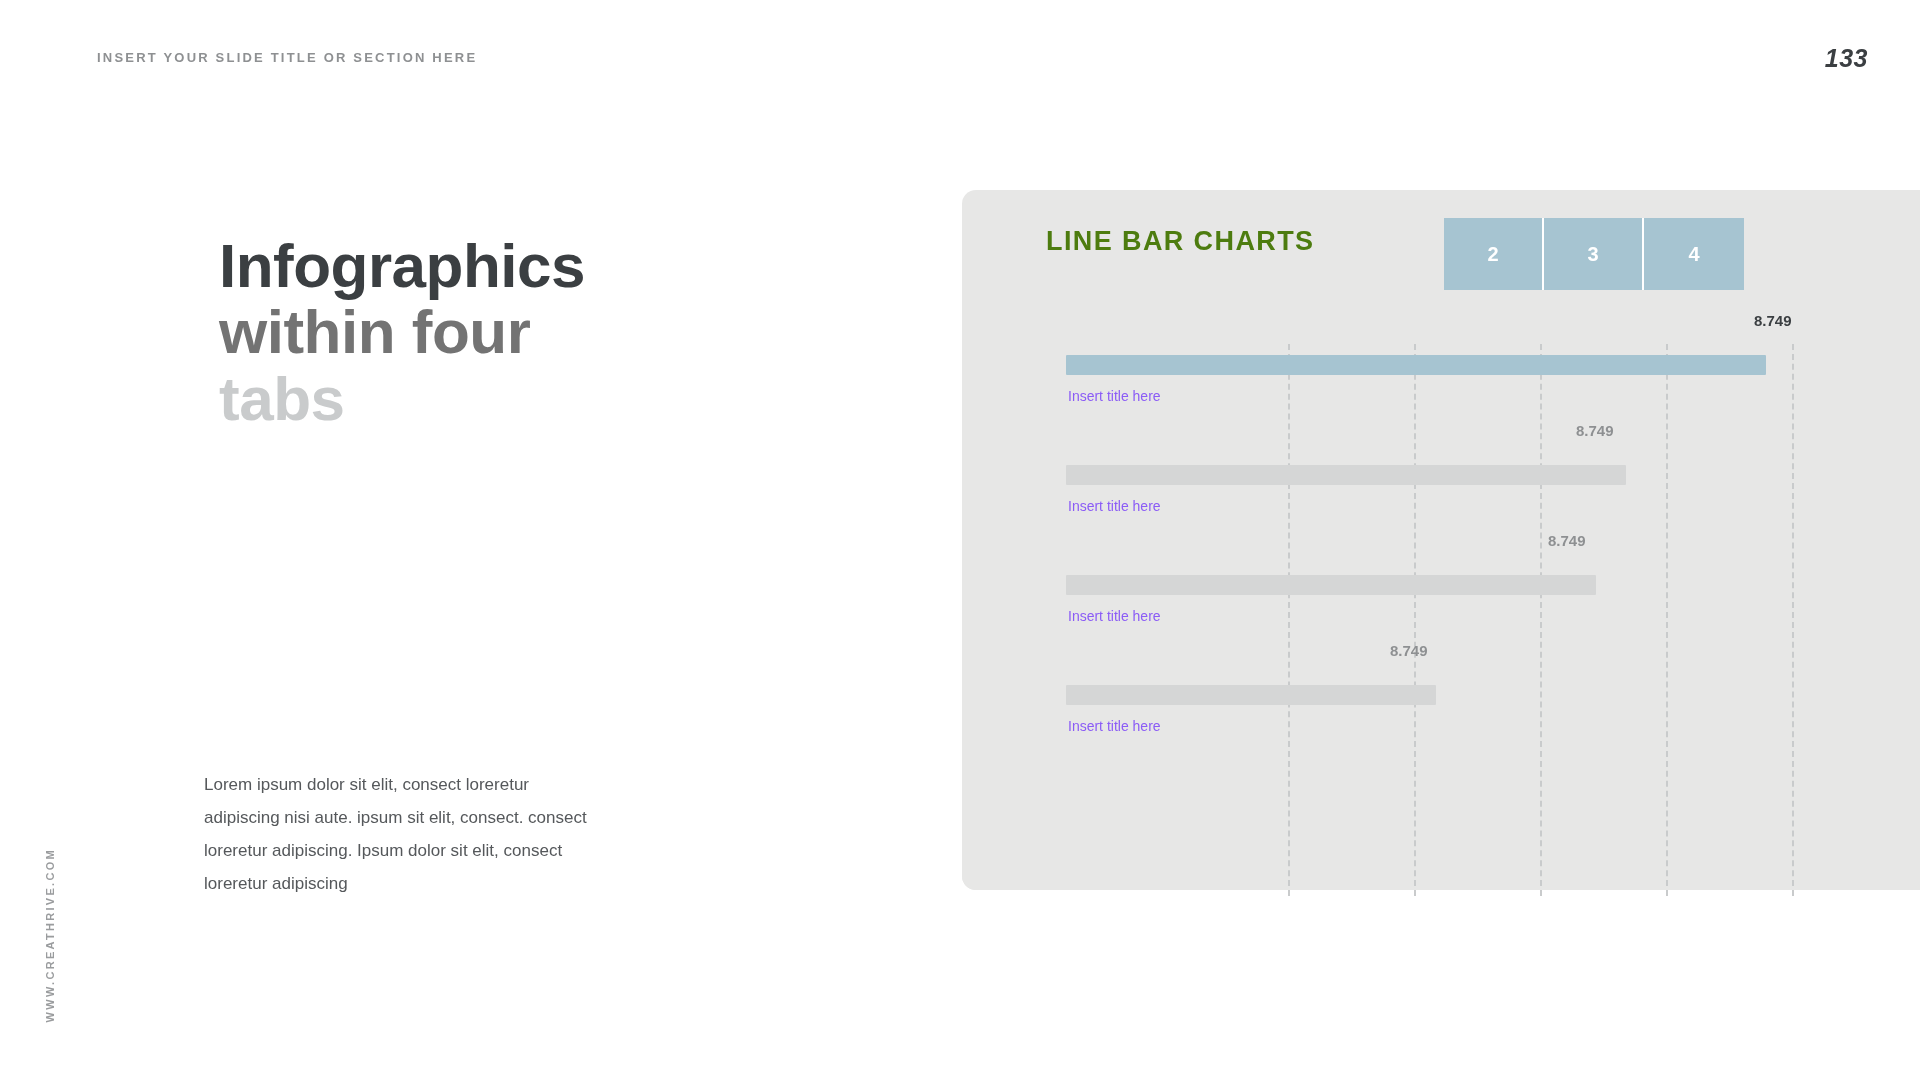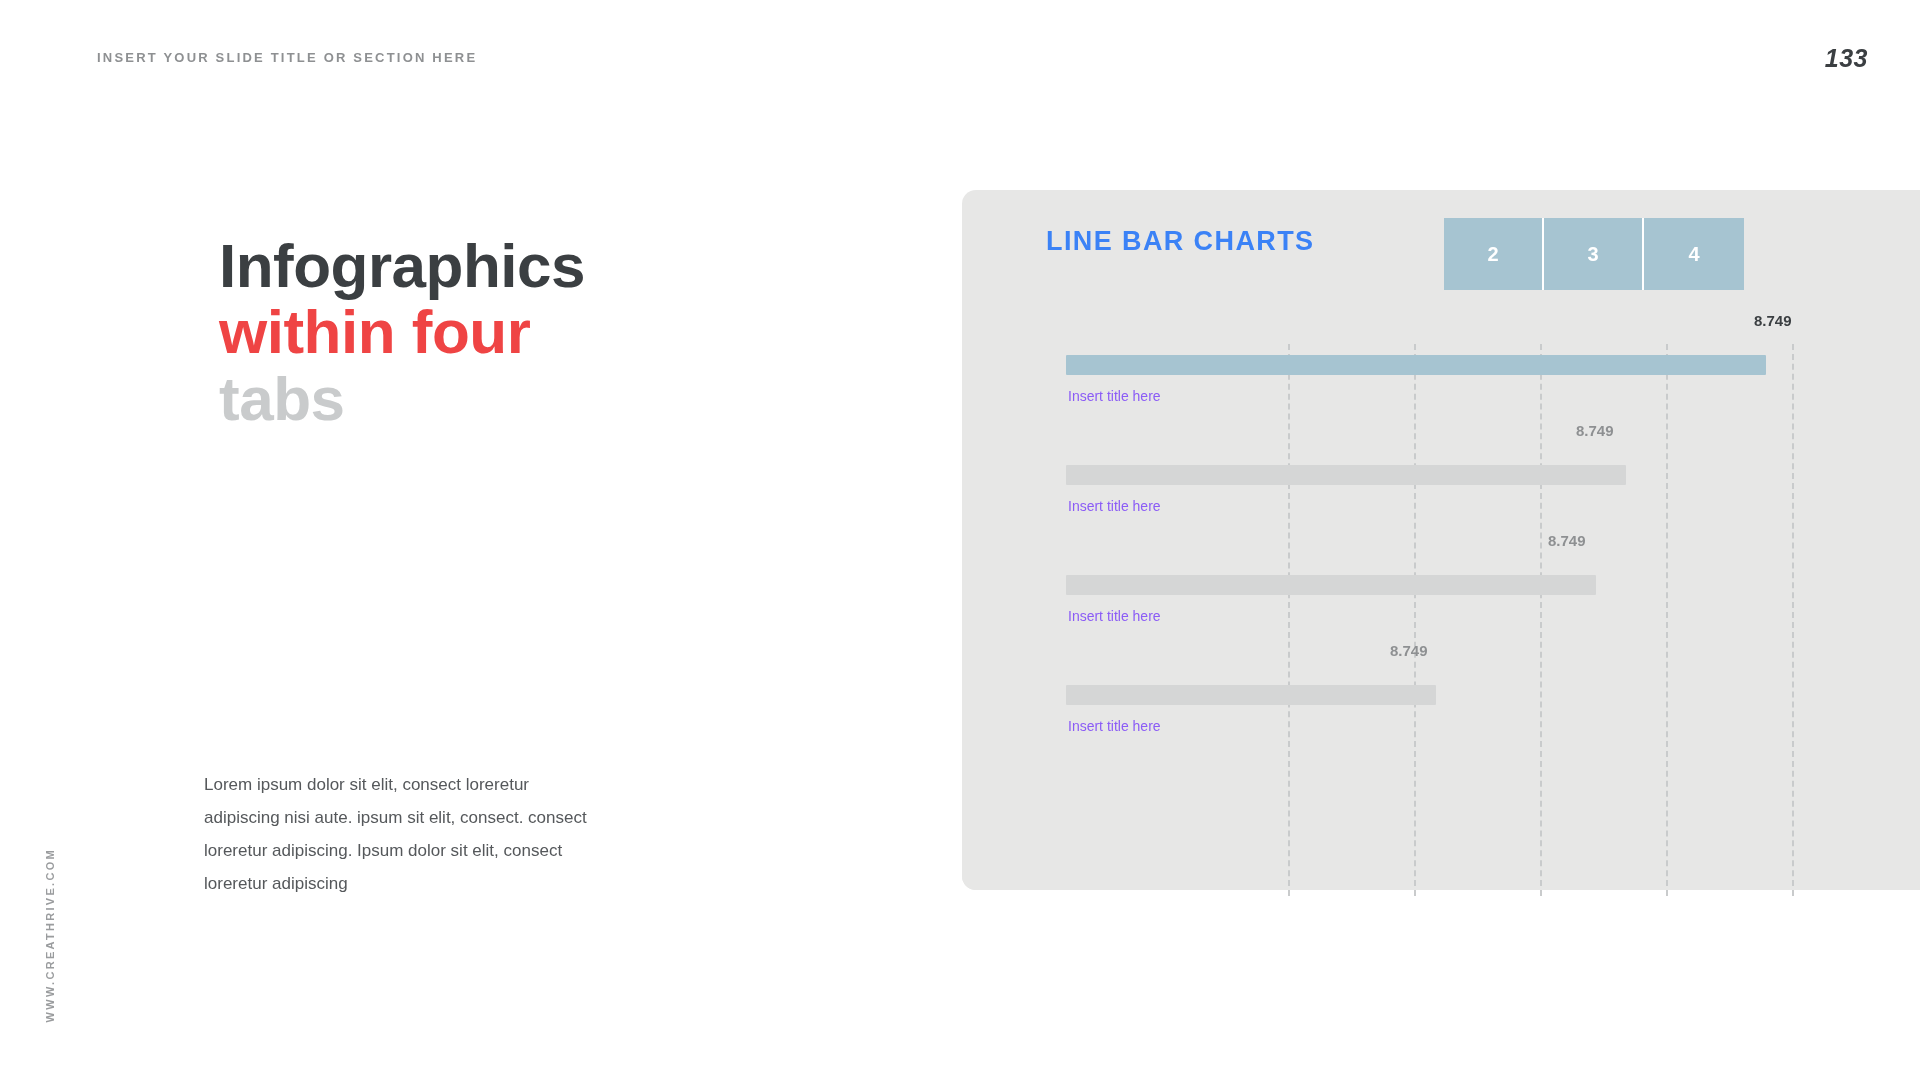--- a/index.html
+++ b/index.html
@@ -60,21 +60,21 @@
     width: 640px;
   }
   .headline {
     font-size: 62px;
     font-weight: bold;
     line-height: 1.07;
     letter-spacing: -0.5px;
     margin: 15px;
   }
   .headline .line1 { color: #3b3f42; display: block; }
-  .headline .line2 { color: #ef4444; display: block; }
+  .headline .line2 { color: #737373; display: block; }
   .headline .line3 { color: #c9cbcc; display: block; }
 
   .body-copy {
     position: absolute;
     left: 204px;
     top: 768px;
     width: 400px;
     font-size: 17px;
     line-height: 1.95;
     color: #55585b;
@@ -100,21 +100,21 @@
     border-radius: 0 0 14px 14px;
   }
 
   .panel-title {
     position: absolute;
     left: 1046px;
     top: 226px;
     font-size: 27px;
     font-weight: bold;
     letter-spacing: 1.4px;
-    color: #3b82f6;
+    color: #4d7c0f;
     z-index: 5;
   }
 
   
   .tabs {
     position: absolute;
     left: 1444px;
     top: 218px;
     display: flex;
     z-index: 6;

